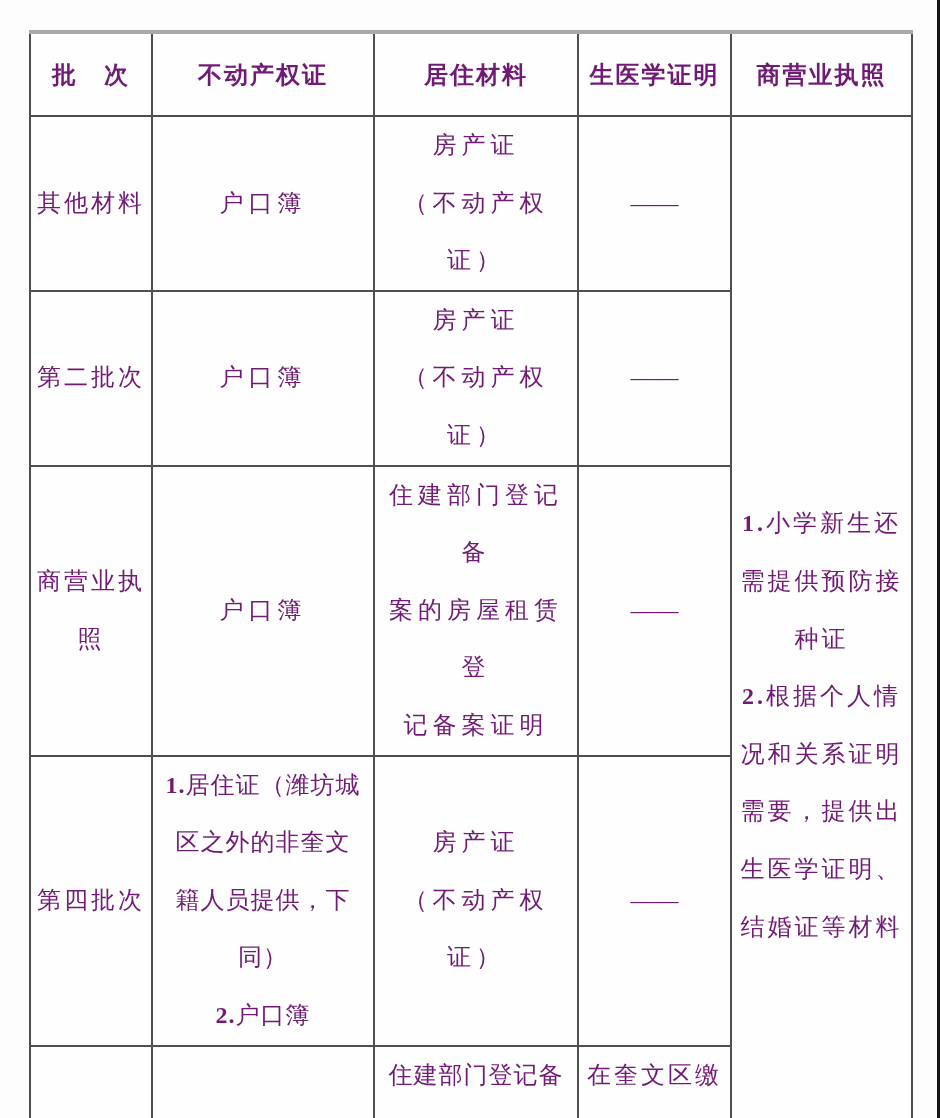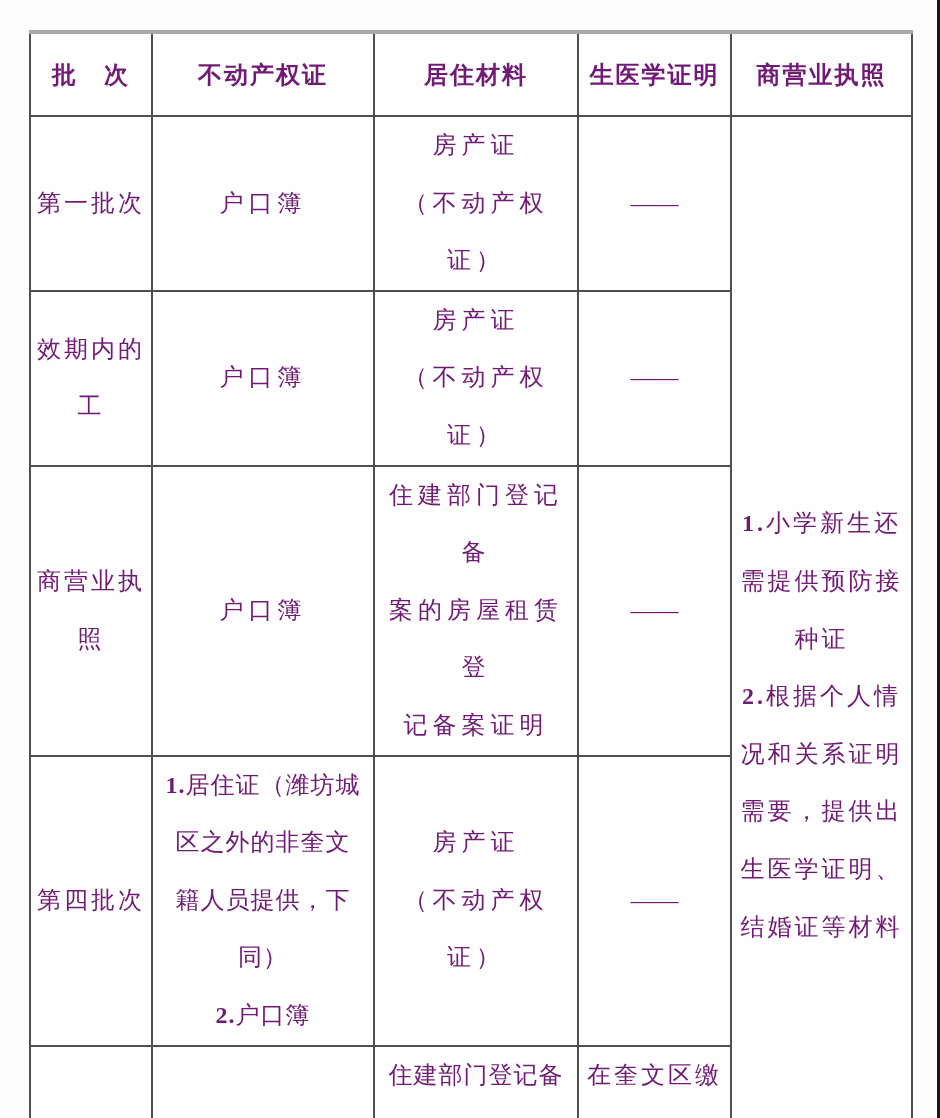--- a/index.html
+++ b/index.html
@@ -98,36 +98,36 @@
       <tr>
         <th>批　次</th>
         <th>不动产权证</th>
         <th>居住材料</th>
         <th>生医学证明</th>
         <th>商营业执照</th>
       </tr>
     </thead>
     <tbody>
       <tr class="r1">
-        <td class="cell c-batch">第一批次</td>
+        <td class="cell c-batch">其他材料</td>
         <td class="cell ls-lg">户口簿</td>
         <td class="cell ls-lg">房产证
 （不动产权证）</td>
         <td class="cell c-dash">——</td>
         <td class="cell c-other" rowspan="5"><b>1.</b>小学新生还
 需提供预防接
 种证
 <b>2.</b>根据个人情
 况和关系证明
 需要，提供出
 生医学证明、
 结婚证等材料</td>
       </tr>
       <tr class="r2">
-        <td class="cell c-batch">效期内的工</td>
+        <td class="cell c-batch">第二批次</td>
         <td class="cell ls-lg">户口簿</td>
         <td class="cell ls-lg">房产证
 （不动产权证）</td>
         <td class="cell c-dash">——</td>
       </tr>
       <tr class="r3">
         <td class="cell c-batch">商营业执照</td>
         <td class="cell ls-lg">户口簿</td>
         <td class="cell ls-lg">住建部门登记备
 案的房屋租赁登

